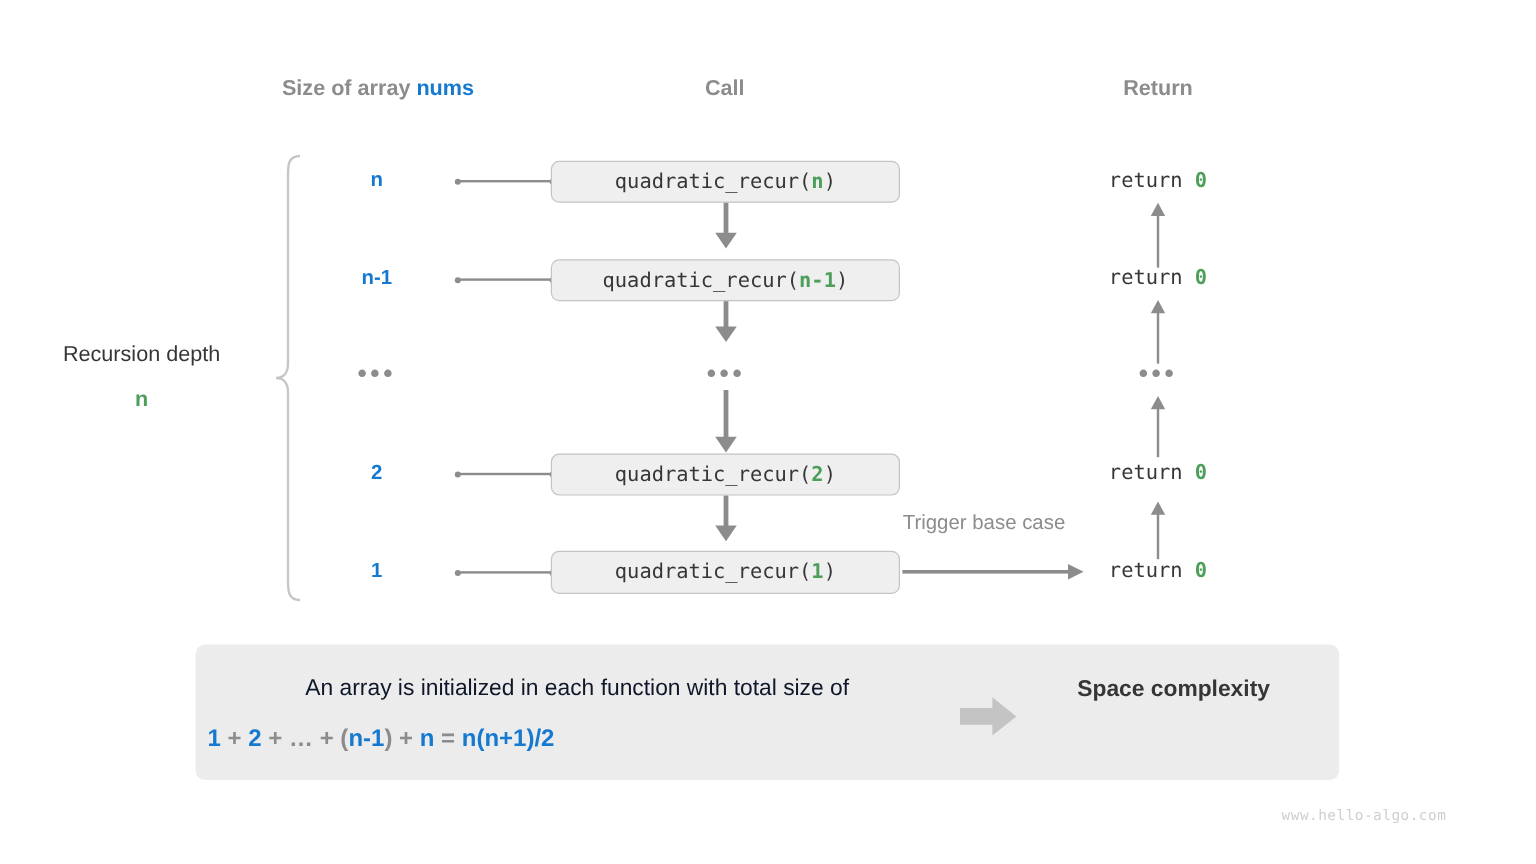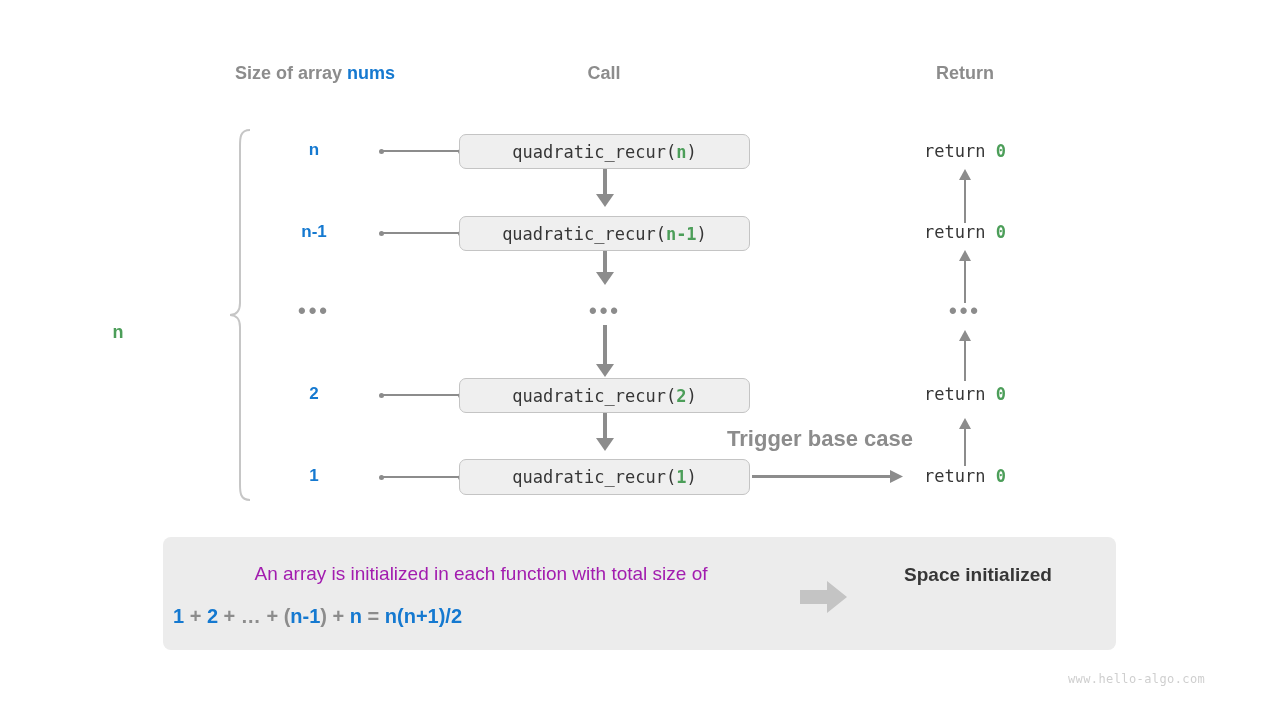--- a/index.html
+++ b/index.html
@@ -96,36 +96,36 @@
     width: 5px;
     height: 5px;
     border-radius: 50%;
     background: #8c8c8c;
   }
   .vline-thick { background: #8c8c8c; width: 4px; }
   .vline-thin  { background: #8c8c8c; width: 2px; }
 
   
   .trigger-label {
-    font-size: 22px;
-    font-weight: bold;
+    font-size: 17px;
+    font-weight: normal;
     color: #8c8c8c;
     white-space: nowrap;
     text-align: center;
   }
 
   
   .summary-panel {
     box-sizing: border-box;
     background: #ececec;
     border-radius: 8px;
   }
   .sum-line1 {
     font-size: 19px;
-    color: #a21caf;
+    color: #0f172a;
     text-align: center;
     white-space: nowrap;
   }
   .sum-formula {
     font-size: 20px;
     font-weight: bold;
     color: #8c8c8c;
     white-space: nowrap;
   }
   .sum-formula .b { color: #1579d0; }
@@ -163,20 +163,21 @@
   <div class="abs col-header" style="left:504px; top:63px; width:200px;">Call</div>
   <div class="abs col-header" style="left:190px; top:63px; width:250px;">
     <span>Size of array </span><span class="hdr-nums">nums</span>
   </div>
   <div class="abs col-header" style="left:865px; top:63px; width:200px;">Return</div>
 
   <svg class="abs" style="left:228px; top:128px;" width="26" height="374" viewBox="0 0 26 374">
     <path d="M 22 2 C 12 2 12 10 12 18 L 12 175 C 12 183 8 187 2 187 C 8 187 12 191 12 199 L 12 356 C 12 364 12 372 22 372" fill="none" stroke="#c6c6c6" stroke-width="2"></path>
   </svg>
 
+  <div class="abs depth-label" style="left:18px; top:285px; width:200px;">Recursion depth</div>
   <div class="abs depth-n" style="left:18px; top:322px; width:200px;">n</div>
 
   <div class="abs size-val" style="left:264px; top:140px; width:100px;">n</div>
   <div class="abs dot-end" style="left:379px; top:149px;"></div>
   <div class="abs hline" style="left:383px; top:150px; width:78px;"></div>
   <div class="abs dot-end" style="left:458px; top:149px;"></div>
   <div class="abs call-box" style="left:459px; top:134px; width:291px; height:35px;">
     <span>quadratic_recur(</span>
       <span class="arg">n</span>
       <span>)</span>
@@ -279,17 +280,17 @@
   <div class="abs sum-line1" style="left:173px; top:563px; width:616px;">An array is initialized in each function with total size of</div>
 
   <div class="abs sum-formula" style="left:173px; top:605px; width:616px;">
     <span class="b">1</span><span class="p"> + </span><span class="b">2</span><span class="p"> + </span><span class="p">…</span><span class="p"> + </span><span class="p">(</span><span class="b">n-1</span><span class="p">)</span><span class="p"> + </span><span class="b">n</span><span class="p"> = </span><span class="b">n(n+1)/2</span>
   </div>
 
   <svg class="abs" style="left:800px; top:580px;" width="48" height="34" viewBox="0 0 48 34">
     <polygon points="0,10 27,10 27,1 47,17 27,33 27,24 0,24" fill="#c4c4c4"></polygon>
   </svg>
 
-  <div class="abs sum-title" style="left:878px; top:564px; width:200px;">Space initialized</div>
+  <div class="abs sum-title" style="left:878px; top:564px; width:200px;">Space complexity</div>
 
   <div class="abs watermark" style="left:1068px; top:672px;">www.hello-algo.com</div>
 
 </div>
 
 </body></html>

